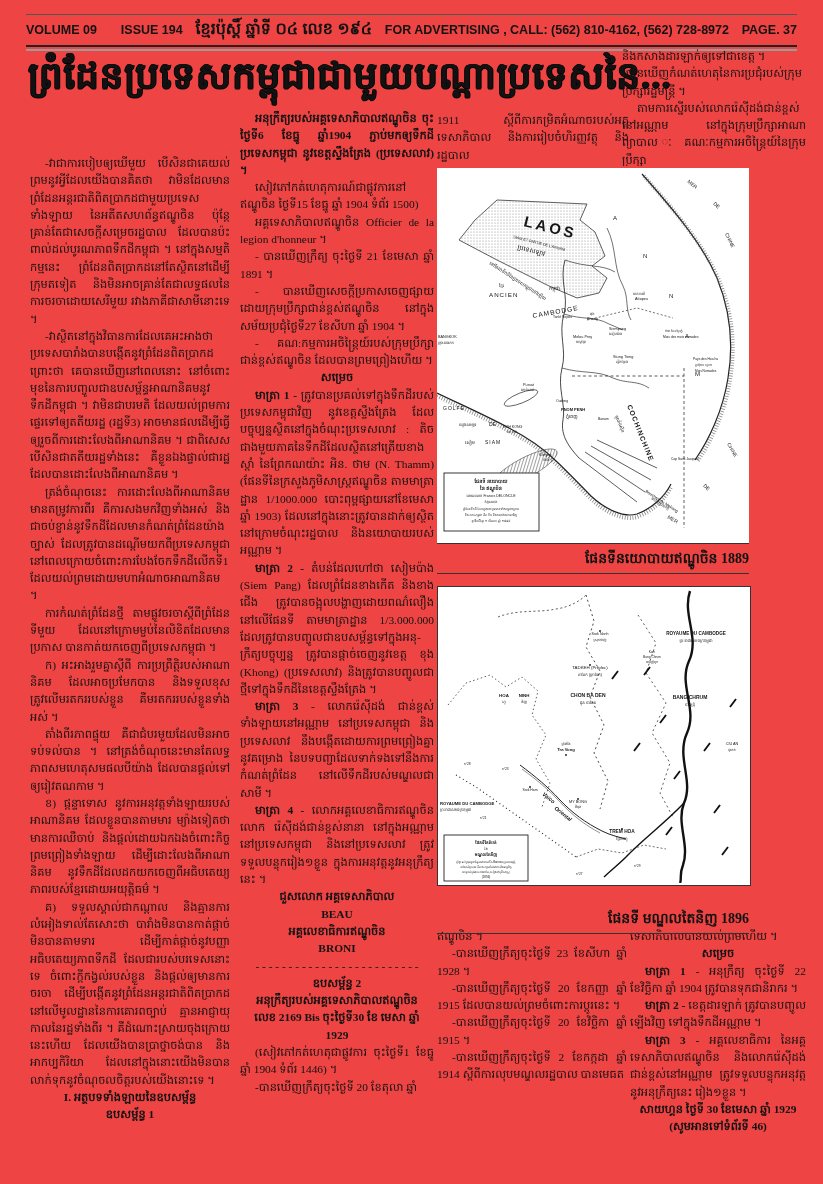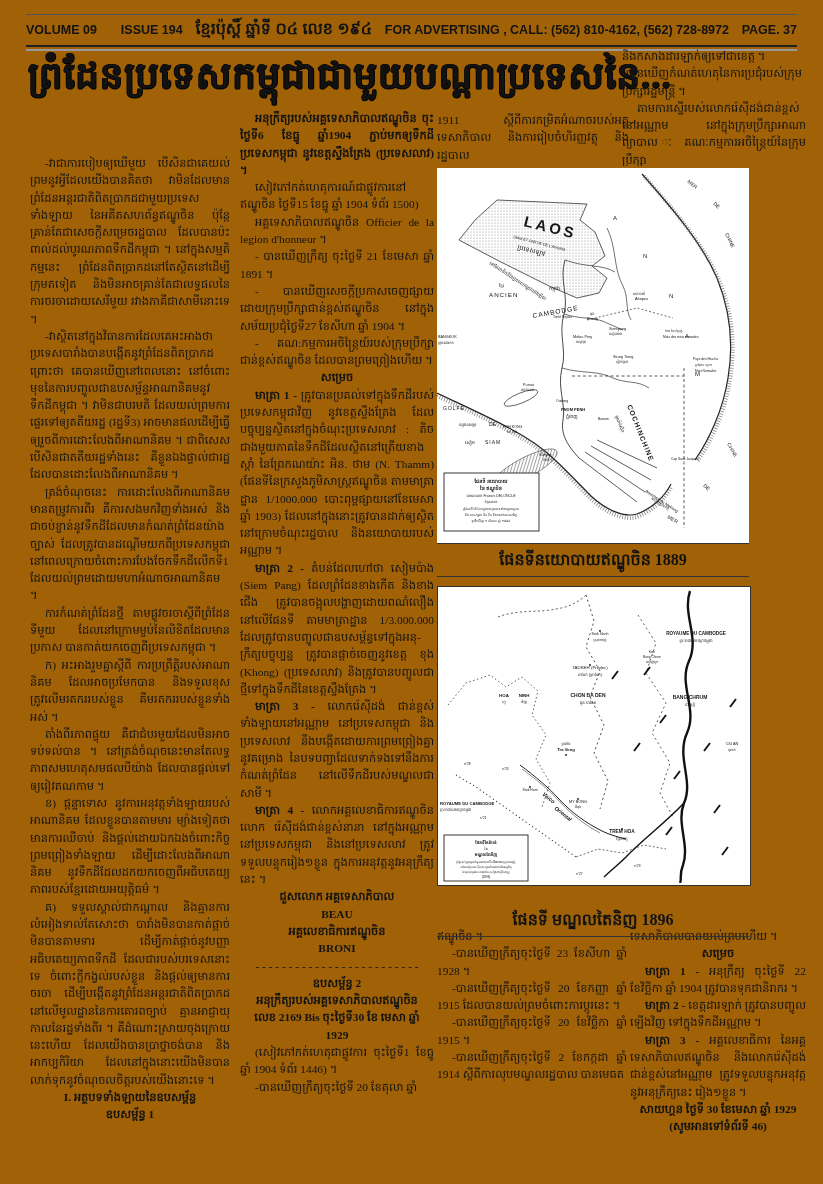--- a/index.html
+++ b/index.html
@@ -1,16 +1,16 @@
 <!DOCTYPE html>
 <html><head>
 <meta charset="utf-8">
 <style>
   html,body{margin:0;padding:0;background:#e8e8e4;}
-  #page{position:relative;width:823px;height:1184px;margin:0 auto;background:#a16207;
+  #page{position:relative;width:823px;height:1184px;margin:0 auto;background:#ef4444;
         font-family:"Liberation Serif","DejaVu Serif",serif;color:#121212;overflow:hidden;}
   
   #hdr{position:absolute;left:26px;top:14px;width:771px;height:30px;
        border-top:1px solid #555;border-bottom:2.5px solid #222;
        display:flex;align-items:center;font-family:"Liberation Sans",sans-serif;
        font-weight:bold;font-size:12.5px;}
   #hdr:after{content:"";position:absolute;left:0;right:0;bottom:-6px;height:2px;background:#9a9a9a;}
   .hsp{flex:1;}
   
   #headline{position:absolute;left:28px;top:52px;width:590px;height:60px;
@@ -26,21 +26,21 @@
   #col1{left:30px;top:110px;width:200px;height:1048px;margin-top:45px;}
   #col2{left:240px;top:110px;width:194px;height:1048px;}
   #col3top{left:437px;top:112px;width:192px;height:52px;}
   #col4top{left:622px;top:48px;width:184px;height:118px;}
   #col3bot{left:437px;top:928px;width:190px;height:232px;}
   #col4bot{left:630px;top:928px;width:176px;height:238px;}
   
   .mapbox{position:absolute;background:#fff;}
   #map1{left:437px;top:168px;width:312px;height:375px;border-bottom:1px solid #333;}
   #map2{left:437px;top:586px;width:312px;height:298px;border:1px solid #333;}
-  .caption{position:absolute;left:437px;width:312px;text-align:center;font-size:16px;
+  .caption{position:absolute;left:437px;width:312px;text-align:right;font-size:14px;
            font-weight:bold;padding:4px 0 3px 0;border-bottom:1px solid #333;}
   #cap1{top:545px;}
   #cap2{top:886px;margin-top:19px;}
   svg text{font-family:"Liberation Sans","DejaVu Sans",sans-serif;}
 </style>
 </head>
 <body>
 
 <div id="page">
 

